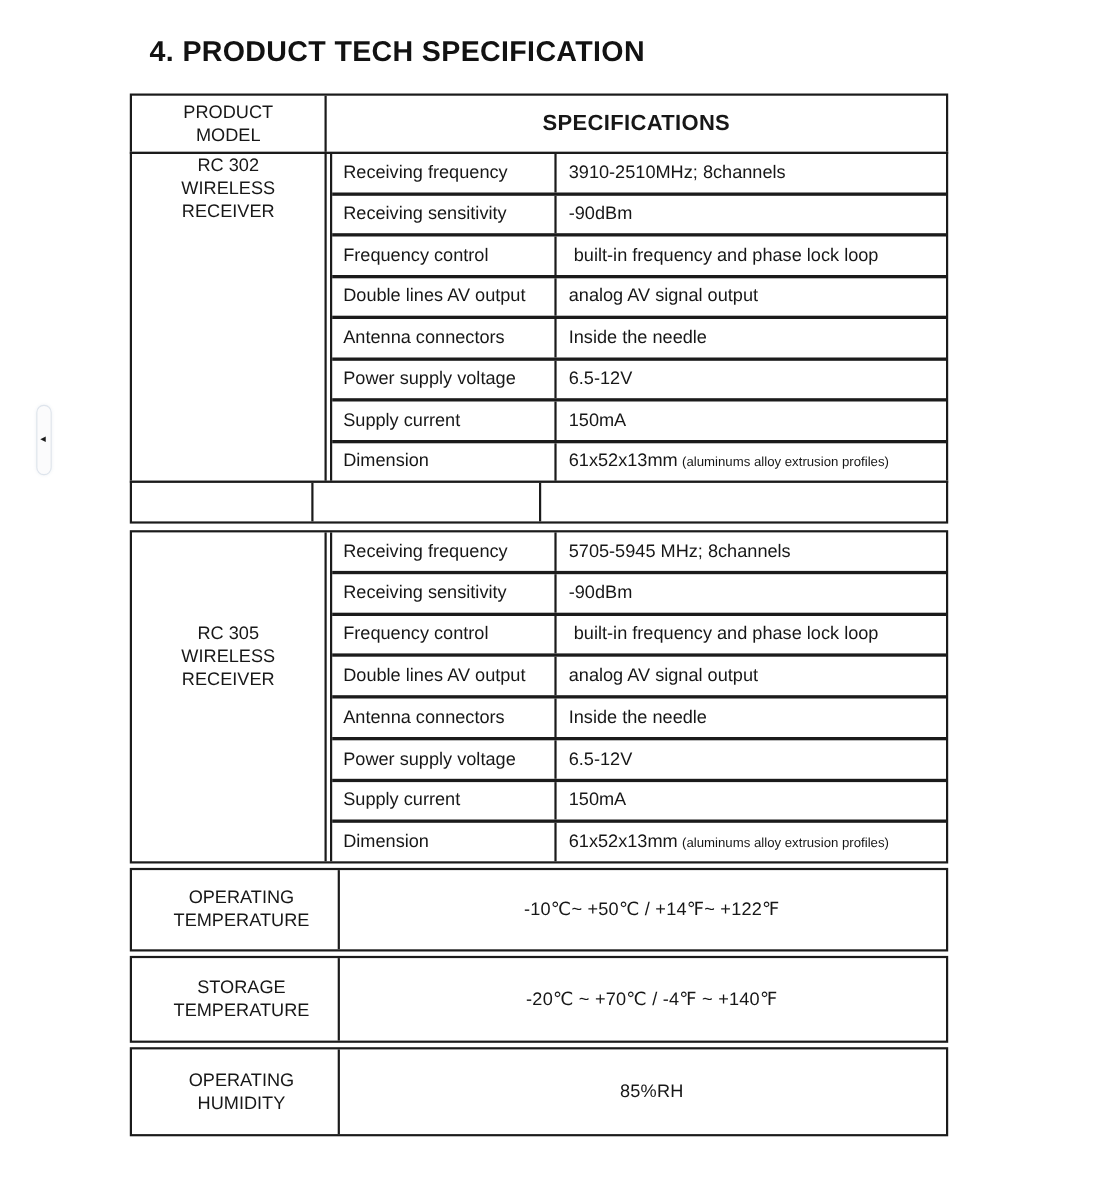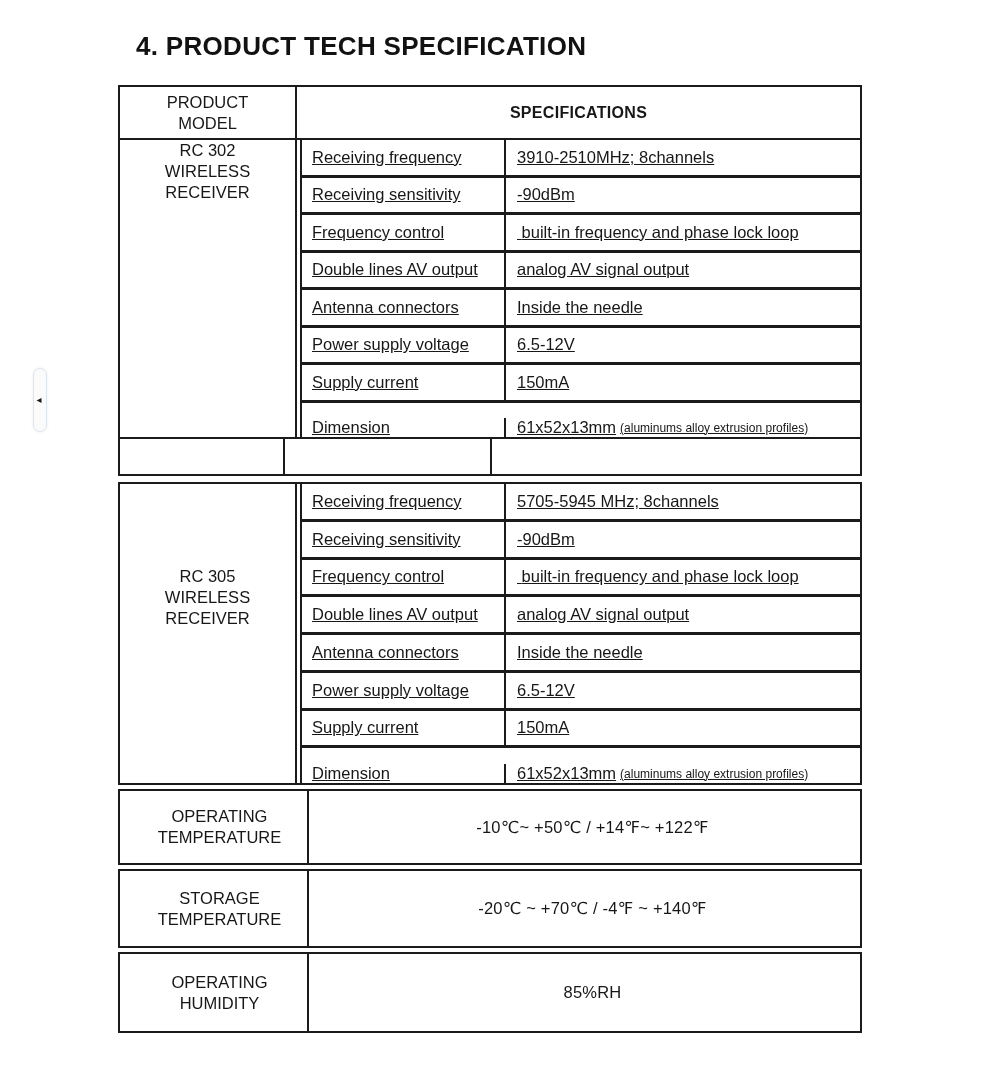--- a/index.html
+++ b/index.html
@@ -30,33 +30,33 @@
 
   
   .hdr { height:55px; display:flex; }
   .model-col {
     width:177px; border-right:2px solid #1b1b1b; flex-shrink:0;
     display:flex; align-items:center; justify-content:center;
     text-align:center; font-weight:normal; font-size:16.5px; line-height:21px;
     white-space:pre-line;
   }
   .spec-hd { flex:1; display:flex; align-items:center; justify-content:center;
-    font-weight:bold; font-size:16px; letter-spacing:.3px;border-radius:18px; }
+    font-weight:bold; font-size:20px; letter-spacing:.3px;border-radius:18px; }
 
   
   .block { display:flex; margin-top:-2px; }
   .block .model-col { align-items:flex-start; }
   .blk-302 { height:301px; }
   .blk-302 .model-col { }
   .blk-305 { height:303px; margin-top:6px; }
   .blk-305 .model-col { padding-top:82px; }
   .rows-col { flex:1; margin-left:3px; border-left:2px solid #1b1b1b;
     display:flex; flex-direction:column; }
-  .srow { flex:1; display:flex; border-bottom:3px solid #1b1b1b;text-decoration:underline; }
-  .srow:last-child { border-bottom:none;align-items:flex-end; }
+  .srow { flex:1; display:flex; border-bottom:3px solid #1b1b1b; }
+  .srow:last-child { border-bottom:none; }
   .srow .lbl {
     width:204px; flex-shrink:0; border-right:2px solid #1b1b1b;
     display:flex; align-items:center; padding-left:10px; font-size:16.5px;
   }
   .srow .val {
     flex:1; display:flex; align-items:center; padding-left:11px;
     font-size:16.5px; white-space:pre-wrap;
   }
   .srow .val .note { font-size:12px; margin-left:4px; letter-spacing:0; }
 

